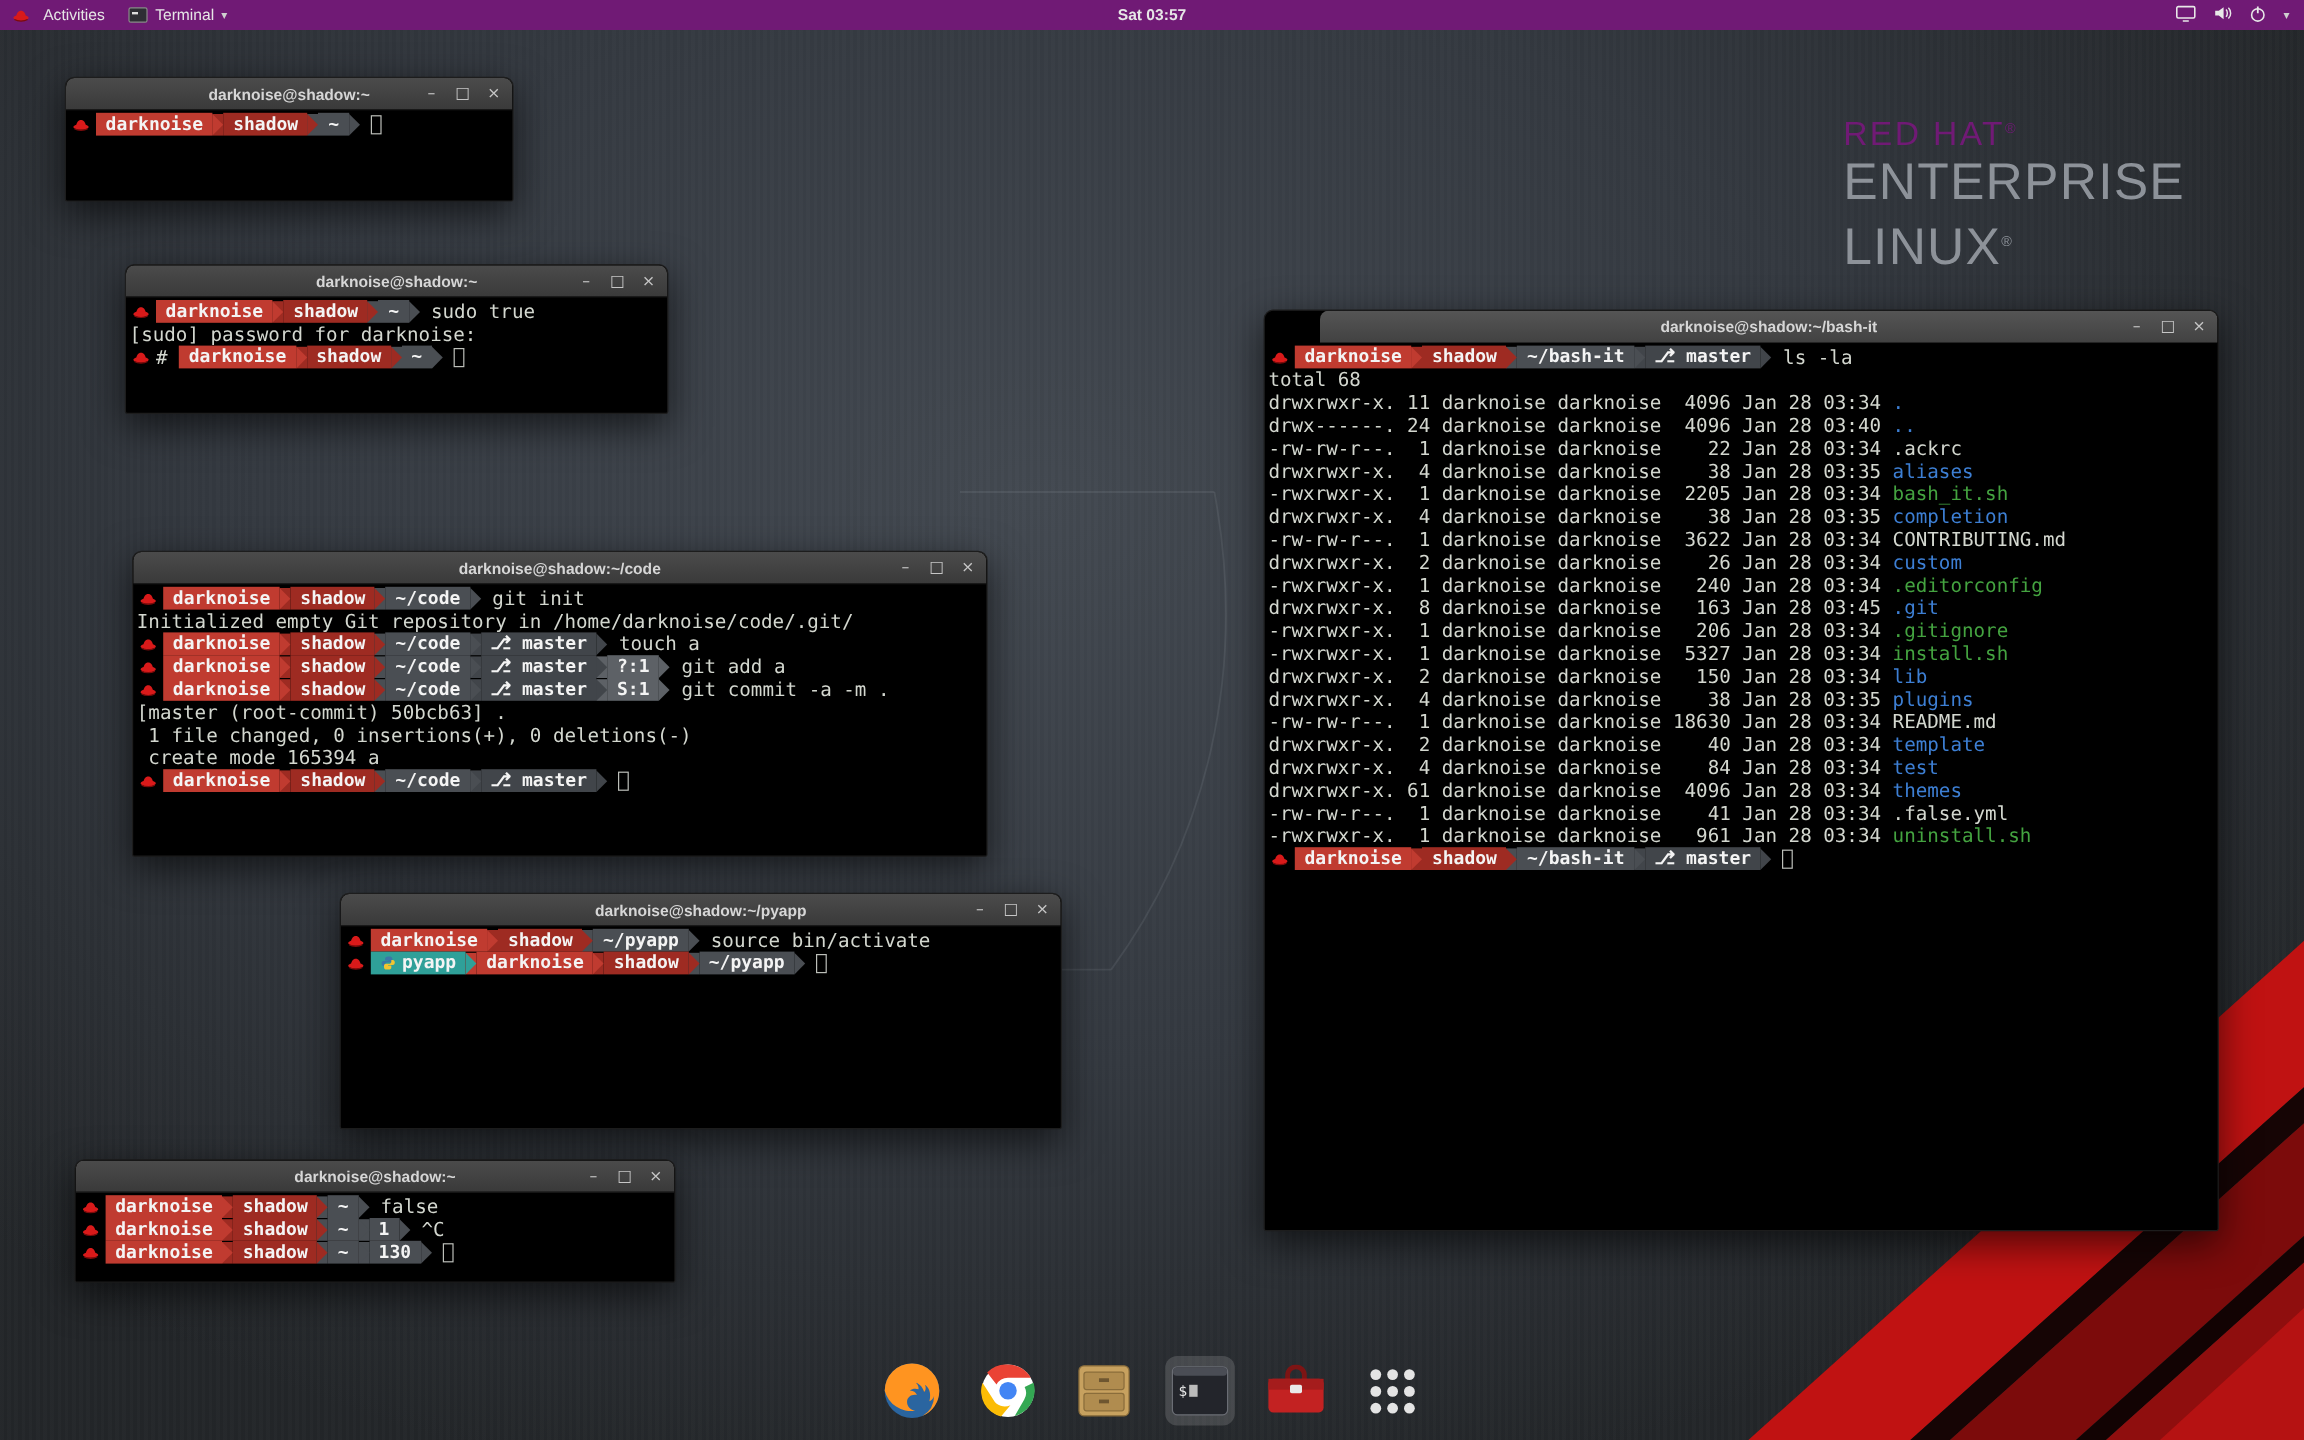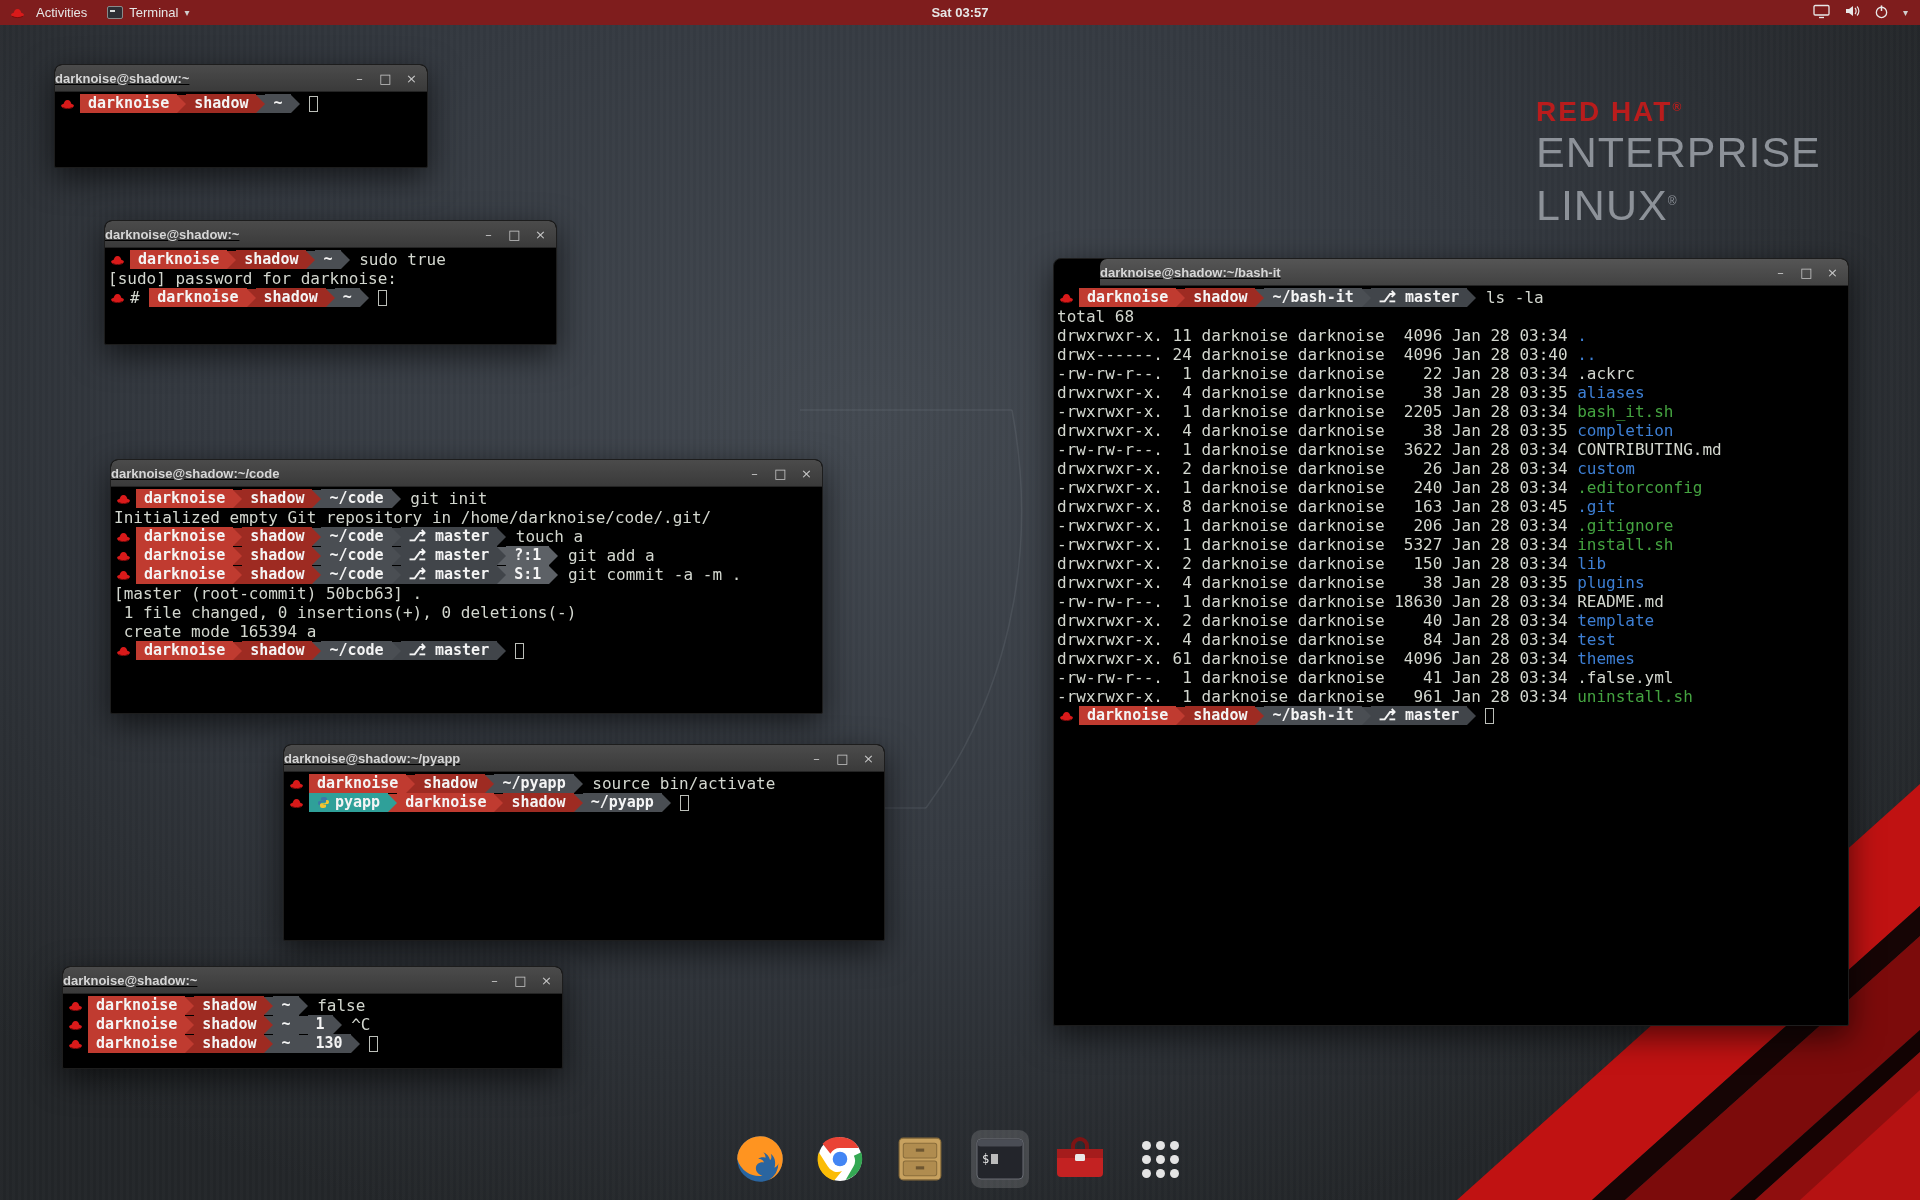--- a/index.html
+++ b/index.html
@@ -8,52 +8,52 @@
     position:relative;
     font-family:"Liberation Sans", sans-serif;
     background:
       repeating-linear-gradient(90deg, rgba(255,255,255,0.013) 0 3px, rgba(0,0,0,0.018) 3px 6px),
       radial-gradient(1250px 850px at 45% 35%, #434951 0%, #343940 55%, #232629 100%);
   }
 
   
   .topbar{
     position:absolute; top:0; left:0; right:0; height:25px;
-    background:#7f1d1d; color:#e6e6e6; z-index:100;
+    background:#701a75; color:#e6e6e6; z-index:100;
     display:flex; align-items:center; font-size:13px;
   }
   .tb-left{ display:flex; align-items:center; gap:20px; padding-left:8px; }
   .tb-activities{ display:flex; align-items:center; gap:6px; cursor:pointer; }
   .tb-appmenu{ display:flex; align-items:center; gap:6px; cursor:pointer; }
   .tb-clock{ position:absolute; left:50%; transform:translateX(-50%); font-weight:bold; }
   .tb-right{ margin-left:auto; display:flex; align-items:center; gap:14px; padding-right:12px; }
   .tb-caret{ font-size:10px; color:#cfcfcf; }
   .mini-term{ width:16px; height:13px; background:#2e2e34; border:1px solid #8a8a8a; border-radius:2px;
               position:relative; }
   .mini-term::after{ content:""; position:absolute; left:2px; top:3px; width:5px; height:2px; background:#dcdcdc; }
 
   
   .wallart{ position:absolute; inset:0; z-index:0; pointer-events:none; }
   .brand{ position:absolute; left:1536px; top:96px; color:#959aa0; z-index:1; }
-  .brand .b1{ font-size:28px; font-weight:bold; letter-spacing:2px; color:#b91c1c; }
+  .brand .b1{ font-size:28px; font-weight:normal; letter-spacing:2px; color:#701a75; }
   .brand .b2, .brand .b3{ font-size:43px; line-height:49px; letter-spacing:1px; color:#8d9299; }
   .brand sup{ font-size:12px; }
 
   
   .window{
     position:absolute; background:#000; z-index:10;
     border:1px solid #1d1d1d; border-radius:8px 8px 2px 2px;
     box-shadow:0 10px 32px rgba(0,0,0,.6);
     overflow:hidden;
   }
   .titlebar{
     height:27px; position:relative;
     background:linear-gradient(#4b4b4b,#3a3a3a);
     border-bottom:1px solid #242424; border-radius:7px 7px 0 0;
-    display:flex; align-items:center; justify-content:flex-start;text-decoration:underline;
+    display:flex; align-items:center; justify-content:center;
   }
   .focused .titlebar{ background:linear-gradient(#555,#424242);margin-left:46px; }
   .title{ font-size:13px; font-weight:bold; color:#d6d6d6; }
   .controls{ position:absolute; right:9px; top:0; bottom:0; display:flex; align-items:center; gap:13px; }
   .wbtn{ color:#c6c6c6; font-size:13px; width:13px; text-align:center; line-height:13px; cursor:default;
          font-family:"DejaVu Sans", sans-serif; }
   .term-body{ padding:2px 3px; }
   .term-line{ display:flex; align-items:center; height:19px; white-space:pre;
               font:16px/19px "DejaVu Sans Mono", monospace; color:#d3d7cf; }
   .seg{ height:19px; display:inline-flex; align-items:center; padding:0 8px;

